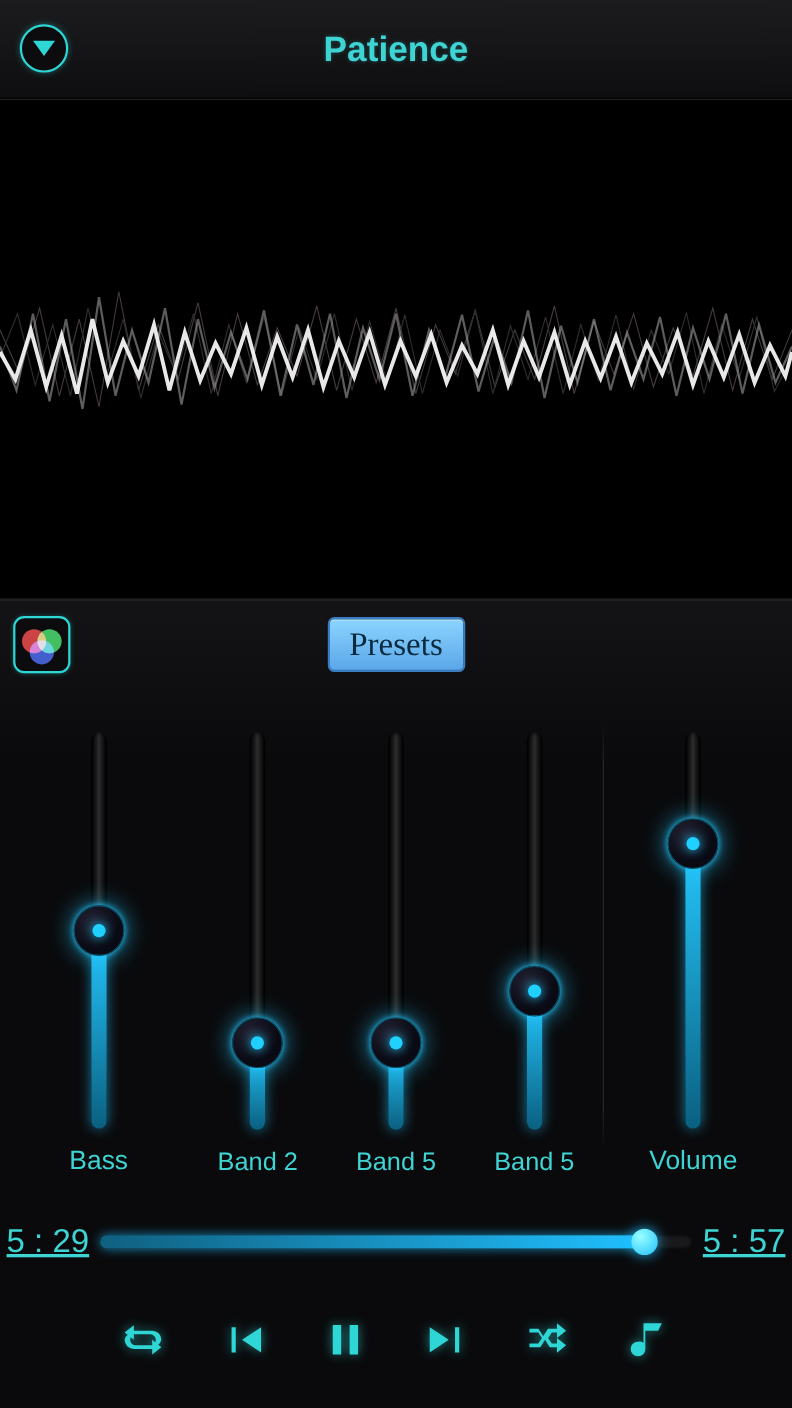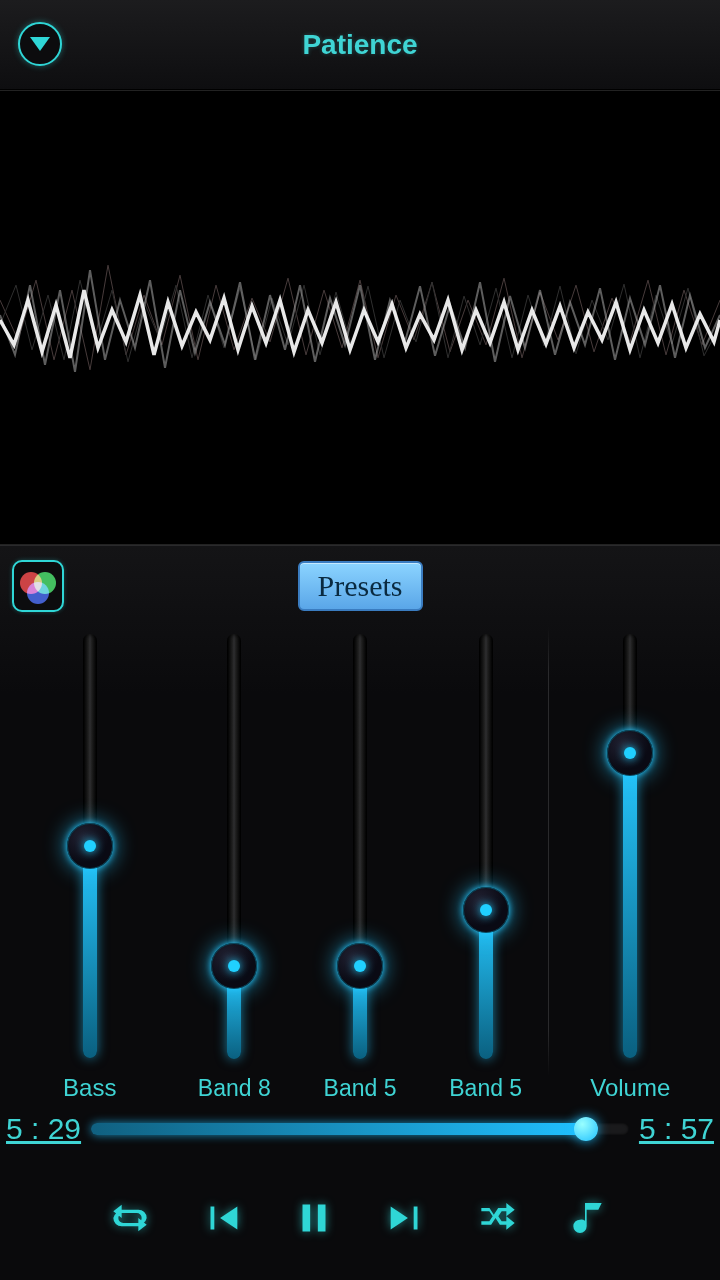--- a/index.html
+++ b/index.html
@@ -35,21 +35,21 @@
     box-shadow: 0 0 6px rgba(47,214,214,0.4);
   }
   .triangle-down {
     width: 0; height: 0;
     border-left: 10px solid transparent;
     border-right: 10px solid transparent;
     border-top: 14px solid #2fd6d6;
   }
   .title {
     color: #3fd4d4;
-    font-size: 28px;
+    font-size: 32px;
     font-weight: 600;
     text-shadow: 0 0 4px rgba(63,212,212,0.3);
   }
 
   
   .waveform-panel {
     flex: 0 0 455px;
     background: #000;
     position: relative;
     overflow: hidden;
@@ -60,20 +60,21 @@
 
   
   .eq-panel {
     flex: 1;
     background: linear-gradient(to bottom, #141416 0%, #0a0a0c 20%);
     border-top: 1px solid #2a2a2c;
     position: relative;
     display: flex;
     flex-direction: column;
     padding-top: 10px;
+    gap: 32px;
   }
   .eq-top {
     position: relative;
     height: 60px;
     display:flex;
     align-items:center;
     justify-content:center;
   }
   .balls-btn {
     position: absolute;
@@ -275,21 +276,21 @@
       </div>
 
 
       <div class="slider-col col-narrow">
         <div class="slider-track-outer">
           <div class="track">
               <div class="track-fill" style="height:22%"></div>
               <div class="thumb" style="bottom:22%; top:auto; margin-bottom:-23px;"></div>
             </div>
         </div>
-        <div class="slider-label">Band 8</div>
+        <div class="slider-label">Band 2</div>
       </div>
 
       <div class="slider-col col-narrow">
         <div class="slider-track-outer">
           <div class="track">
               <div class="track-fill" style="height:22%"></div>
               <div class="thumb" style="bottom:22%; top:auto; margin-bottom:-23px;"></div>
             </div>
         </div>
         <div class="slider-label">Band 5</div>

